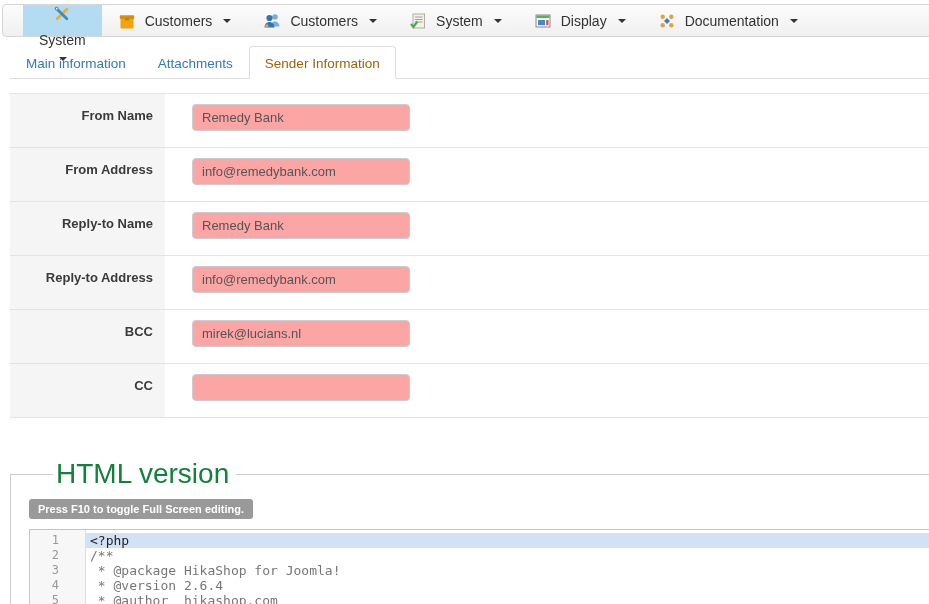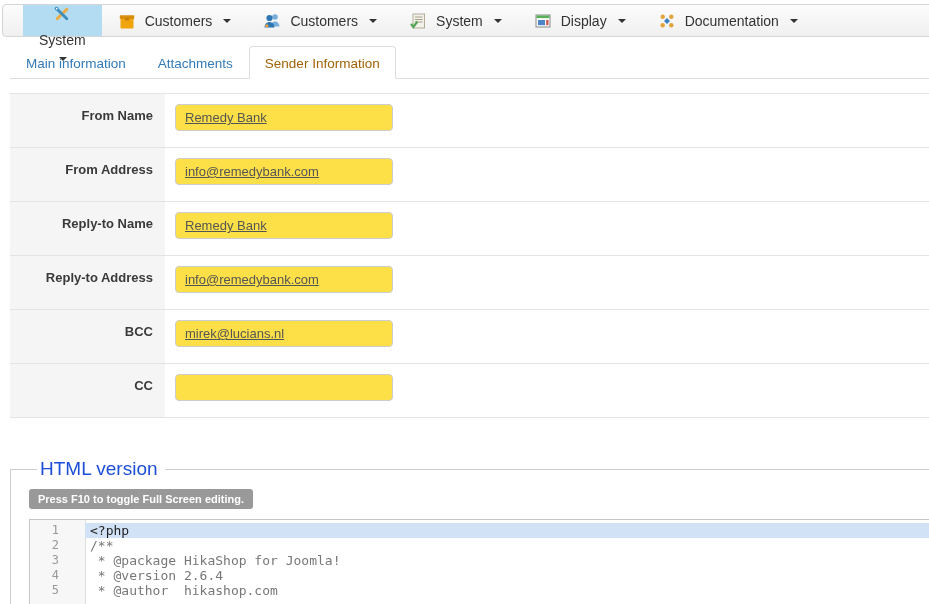--- a/index.html
+++ b/index.html
@@ -22,32 +22,32 @@
   
   .tabs { position:absolute; top:46px; left:10px; width:919px; height:33px;
           border-bottom:1px solid #ddd; display:flex; }
   .tab { padding:9px 15px; font-size:13.5px; color:#337ab7; cursor:pointer;
          margin-bottom:-1px; border:1px solid transparent; border-radius:4px 4px 0 0; }
   .tab.active { color:#a16207; background:#fff; border-color:#ddd; border-bottom-color:#fff; }
 
   
   .form { position:absolute; top:93px; left:10px; width:919px;
           border-top:1px solid #e4e4e4; }
-  .form-row { display:flex; height:54px; border-bottom:1px solid #e4e4e4; }
+  .form-row { display:flex; height:54px; border-bottom:1px solid #e4e4e4;gap:17px; }
   .form-label { width:155px; flex:0 0 155px; background:#f5f5f5; text-align:right;
                 padding:14px 12px 0 0; font-size:13px; font-weight:bold; color:#3a3a3a; }
   .form-cell { padding:10px 0 0 10px; }
   input.text { width:218px; height:27px; border:1px solid #ccc; border-radius:4px;
                padding:0 9px; font-size:13px; color:#555;
-               font-family:"Liberation Sans", sans-serif; background:#fde047;text-decoration:underline; }
+               font-family:"Liberation Sans", sans-serif; background:#fca5a5; }
 
   
   fieldset.editor-box { position:absolute; top:458px; left:10px; width:940px; height:240px;
                         border:1px solid #ccc; padding:0 0 0 18px; }
-  fieldset.editor-box legend { font-size:19px; color:#1d4ed8; margin-left:8px;
+  fieldset.editor-box legend { font-size:28px; color:#15803d; margin-left:24px;
                                padding:0 7px 0 3px; }
   .hint-badge { display:inline-block; margin:9px 0 0 0; background:#999; color:#fff;
                 font-size:11px; font-weight:bold; padding:4px 9px; border-radius:3px; }
 
   
   .editor { position:relative; margin-top:10px; width:905px; height:120px;
             border:1px solid #c5c5c5; border-bottom:none; padding-top:3px;
             background:#fff; overflow:hidden; }
   .editor::before { content:""; position:absolute; top:0; left:0; bottom:0; width:55px;
                     background:#f7f7f7; border-right:1px solid #ddd; }

